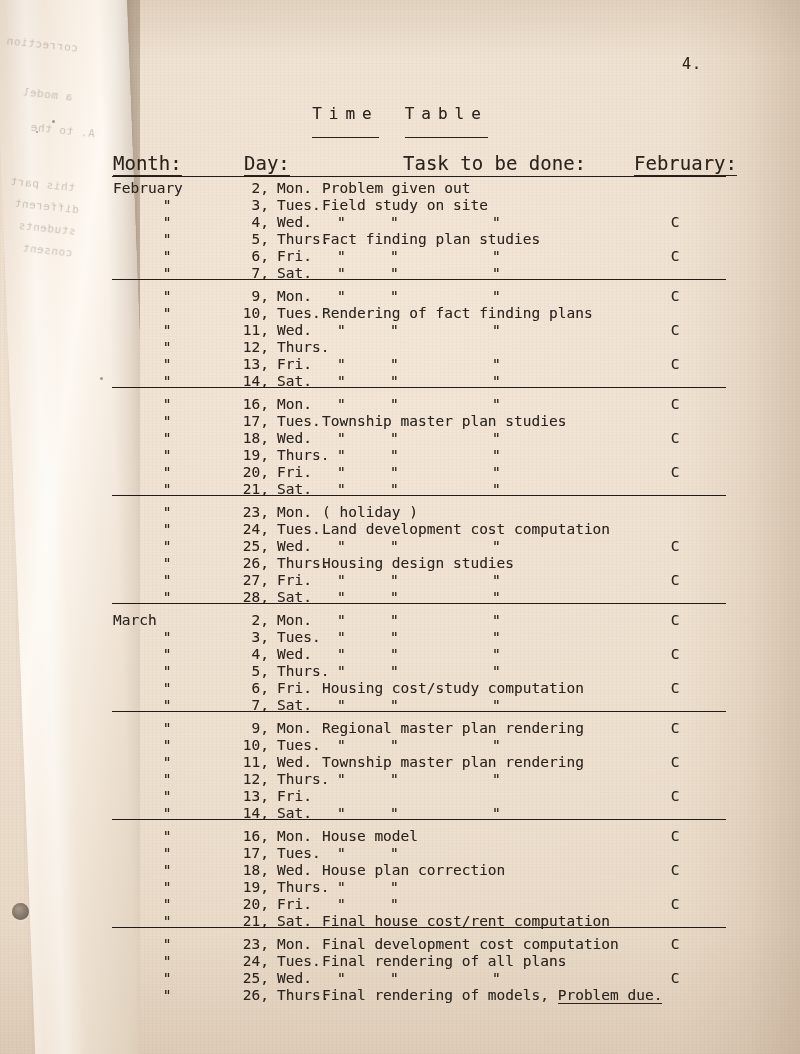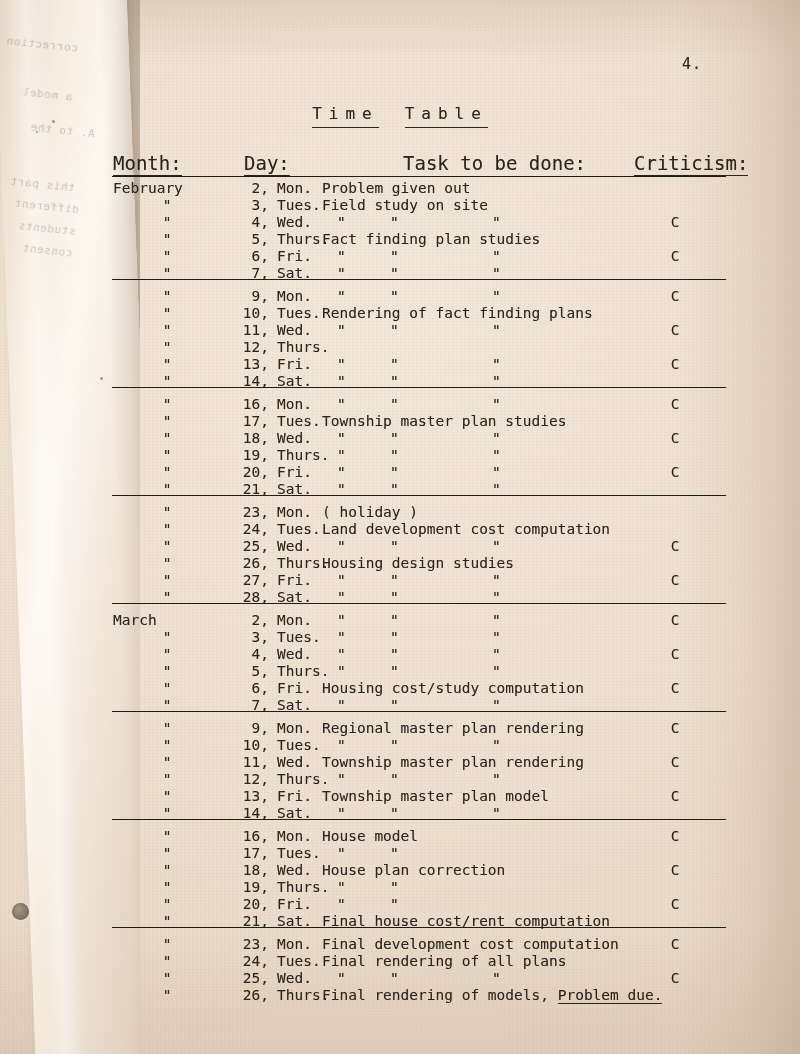--- a/index.html
+++ b/index.html
@@ -101,21 +101,21 @@
   .doc-title {
     position:absolute;
     left: 0; right: 0; top: 104px;
     text-align: center;
     font-size: 16px;
   }
   .doc-title .tword {
     display:inline-block;
     letter-spacing: 7px;
     border-bottom: 1.6px solid #2b241d;
-    padding-bottom: 4px;
+    padding-bottom: 14px;
     padding-right: 0;
   }
   .doc-title .tgap { display:inline-block; width: 26px; }
 
   
   .col-month { position:absolute; left: 113px; width: 118px; text-align: left; }
   .col-month.ditto { text-align: center; width: 108px; }
   .col-date  { position:absolute; left: 223px; width: 46px;  text-align: right; }
   .col-day   { position:absolute; left: 277px; width: 72px;  text-align: left; }
   .col-crit  { position:absolute; left: 655px; width: 40px;  text-align: center; }
@@ -184,21 +184,21 @@
     <div class="page-number">4.</div>
 
     <div class="doc-title">
       <span class="tword">Time</span><span class="tgap"></span><span class="tword">Table</span>
     </div>
 
     <div class="hdr">
       <span class="hdr-month"><span class="u">Month:</span></span>
       <span class="hdr-day"><span class="u">Day:</span></span>
       <span class="hdr-task"><span>Task to be done:</span></span>
-      <span class="hdr-crit"><span class="u">Criticism:</span></span>
+      <span class="hdr-crit"><span class="u">February:</span></span>
     </div>
     <div class="hdr-rule"></div>
 
     <div id="rows-host">
         <div class="row" style="top: 180px;">
           <span class="col-month">February</span>
           <span class="col-date">2,</span>
           <span class="col-day">Mon.</span>
           <span class="task-line">Problem given out</span>
           <span class="col-crit"></span>
@@ -523,21 +523,20 @@
             <span style="left: 15px;">"</span>
             <span style="left: 68px;">"</span>
             <span style="left: 170px;">"</span>
           </span>
           <span class="col-crit"></span>
         </div>
         <div class="row" style="top: 788px;">
           <span class="col-month ditto">"</span>
           <span class="col-date">13,</span>
           <span class="col-day">Fri.</span>
-          <span class="task-line">Township master plan model</span>
           <span class="col-crit">C</span>
         </div>
         <div class="row" style="top: 805px;">
           <span class="col-month ditto">"</span>
           <span class="col-date">14,</span>
           <span class="col-day">Sat.</span>
           <span class="dset">
             <span style="left: 15px;">"</span>
             <span style="left: 68px;">"</span>
             <span style="left: 170px;">"</span>

